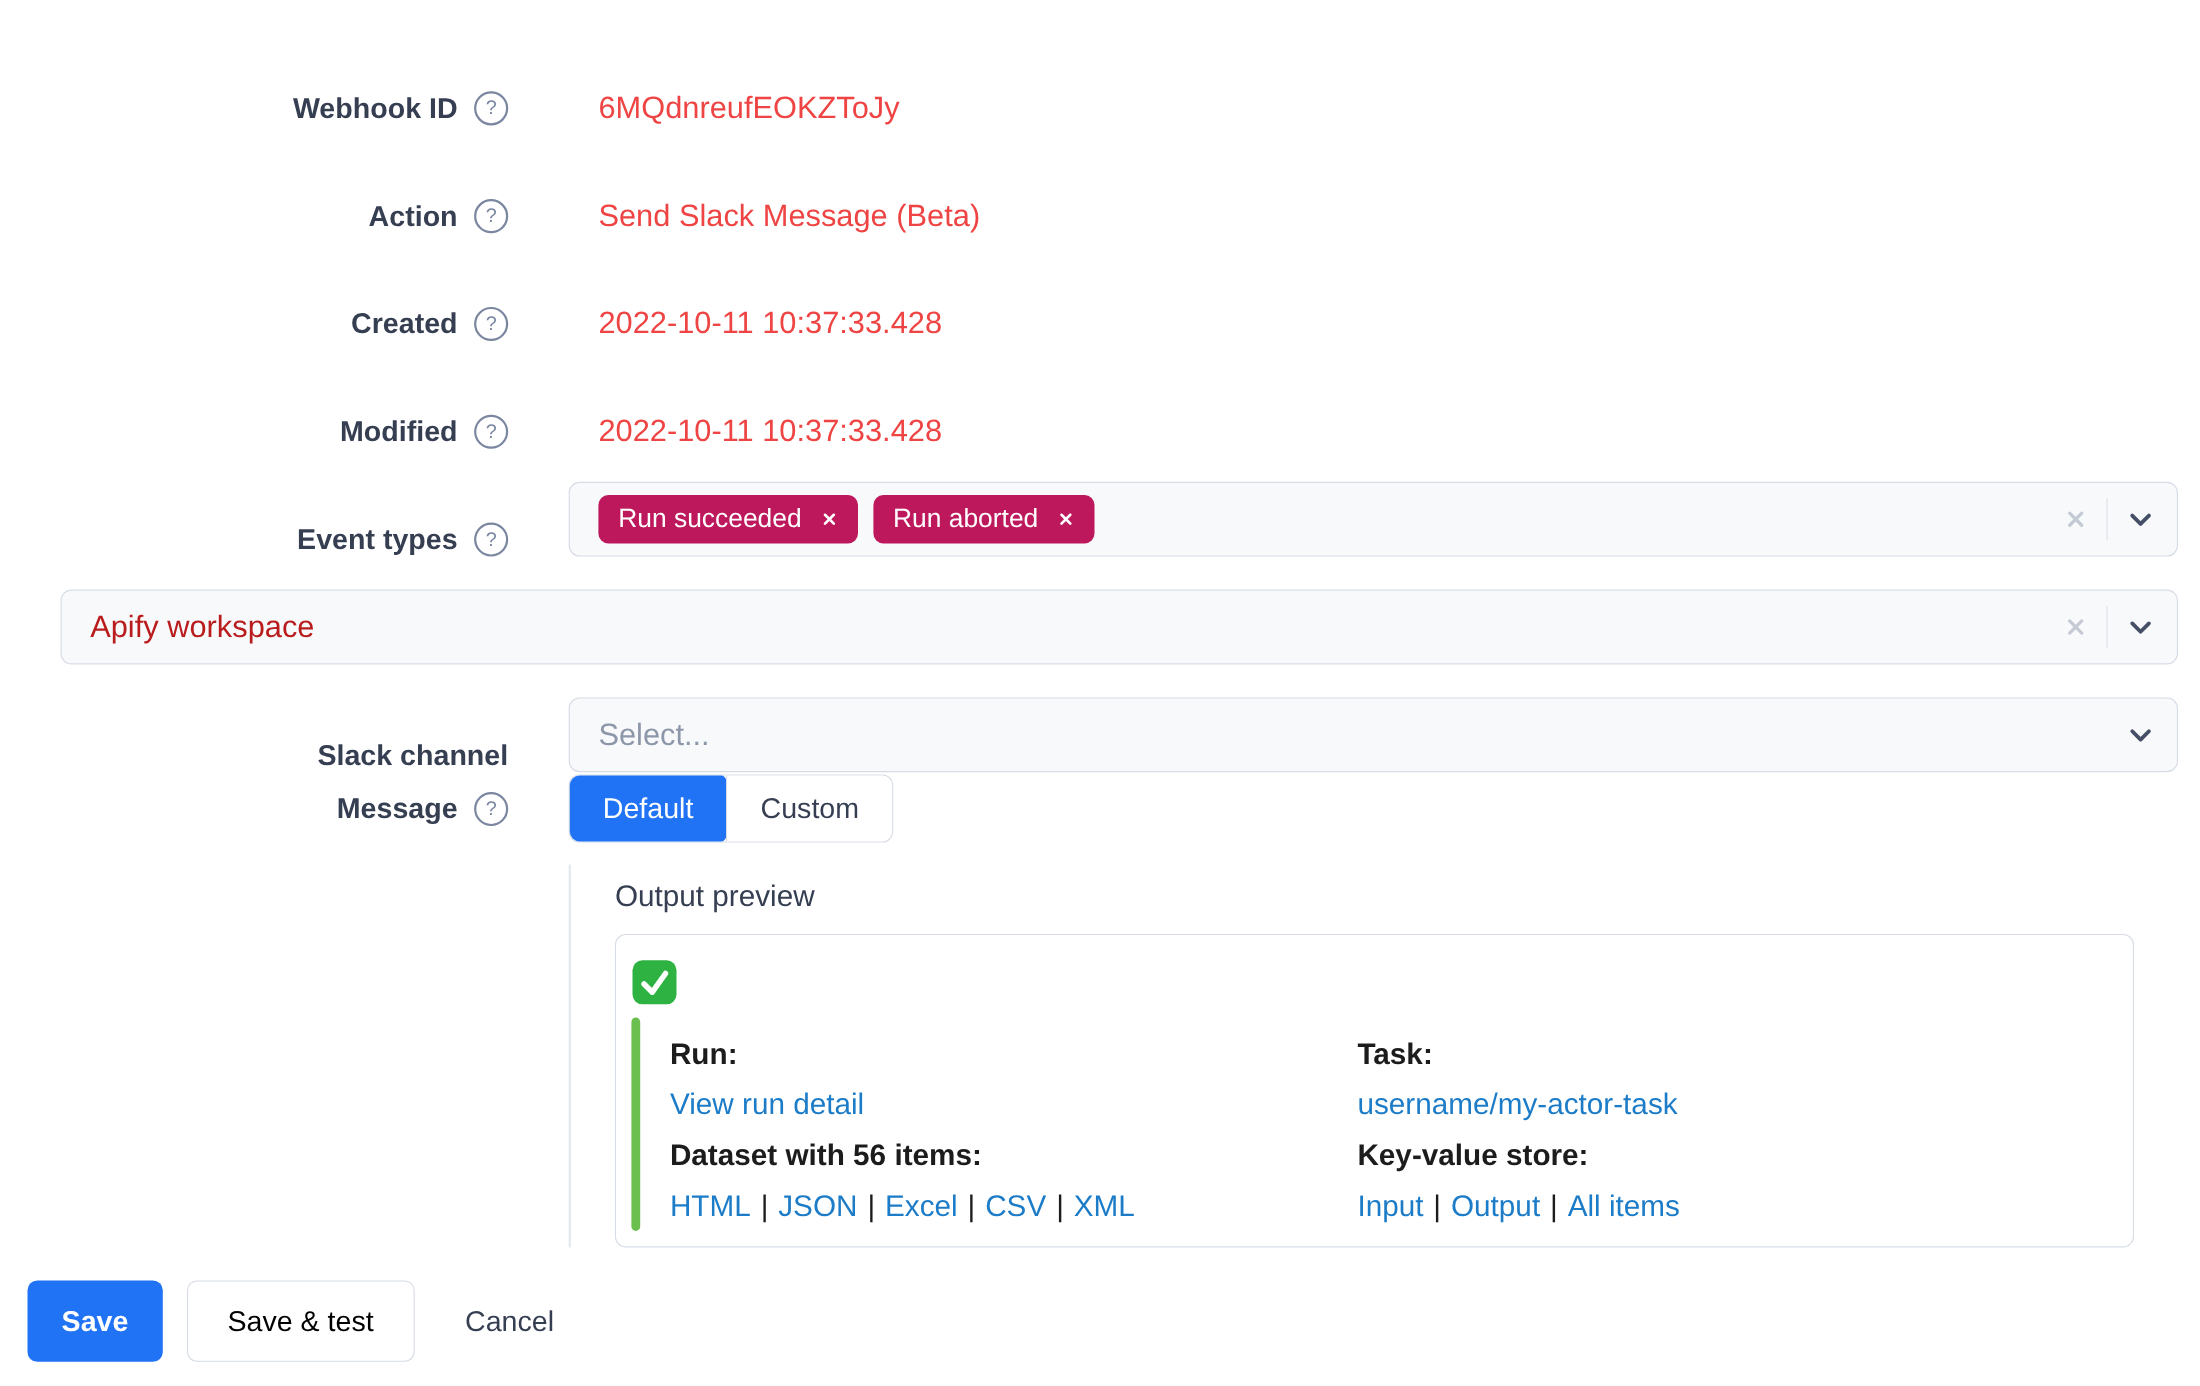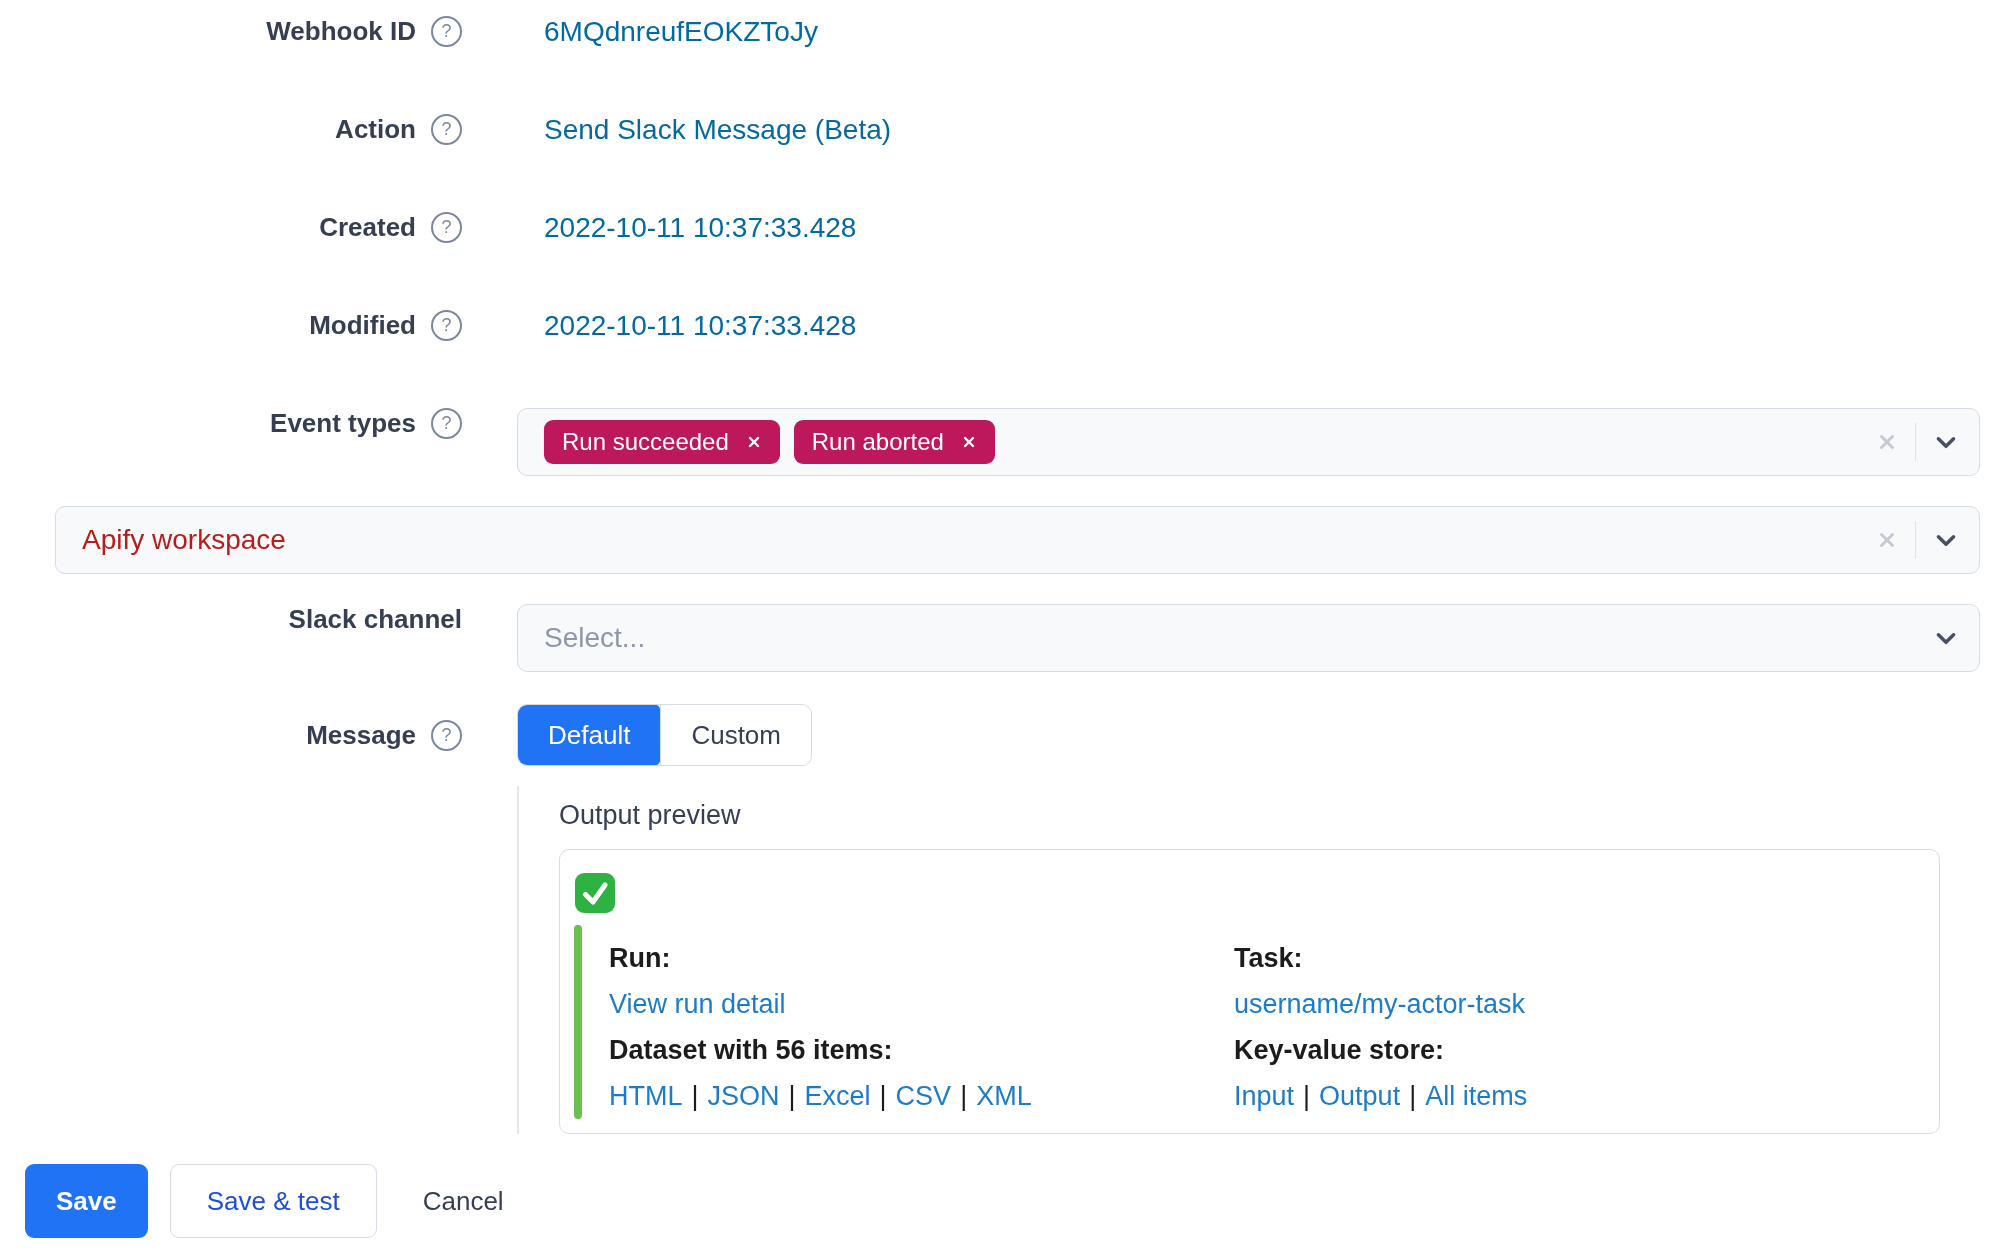--- a/index.html
+++ b/index.html
@@ -2,28 +2,28 @@
 <html><head>
 <meta charset="utf-8">
 <style>
   * { margin:0; padding:0; box-sizing:border-box; }
   html,body { width:2000px; height:1260px; background:#ffffff; overflow:hidden;
     font-family:"Liberation Sans","DejaVu Sans",sans-serif; color:#363e52; }
 
   .page { padding-top:16px; width:2000px; }
 
   
-  .form-row { display:flex; align-items:flex-start; height:98px; }
+  .form-row { display:flex; align-items:flex-end; height:98px; }
   .label-cell { width:462px; display:flex; justify-content:flex-end; align-items:center; gap:15px; flex:none; }
   .field-label { font-size:26px; font-weight:700; color:#363e52; white-space:nowrap; }
   .help-icon { width:31px; height:31px; border:2px solid #7b87a0; border-radius:50%;
     display:flex; align-items:center; justify-content:center;
     font-size:18px; color:#7b87a0; font-weight:400; flex:none; }
   .control-cell { flex:1; margin-left:55px; margin-right:20px; display:flex; align-items:center; }
-  .static-value { font-size:28px; color:#0369a1; padding-left:27px; }
+  .static-value { font-size:28px; color:#ef4444; padding-left:27px; }
 
   
   .select-box { width:100%; height:68px; background:#f8f9fb; border:1.5px solid #d6dbe5;
     border-radius:10px; display:flex; align-items:center; padding:0 20px 0 26px; cursor:pointer; }
   .select-value { font-size:28px; color:#b91c1c; }
   .select-placeholder { font-size:28px; color:#8d97aa; }
   .select-right { margin-left:auto; display:flex; align-items:center; }
   .clear-icon { color:#c4cad4; display:flex; align-items:center; cursor:pointer; }
   .select-sep { width:1.5px; height:38px; background:#dde1e9; margin:0 17px; }
   .chevron-icon { color:#454f66; display:flex; align-items:center; cursor:pointer; }
@@ -60,21 +60,21 @@
   .att-col-right { flex:1; }
   .p-line { height:46px; display:flex; align-items:center; font-size:27px; }
   .p-head { font-weight:700; color:#1d1c1d; }
   .slack-link { color:#1d7cc7; text-decoration:none; cursor:pointer; }
   .sep { color:#1d1c1d; margin:0 9px; }
 
   
   .actions-bar { margin-top:30px; padding-left:25px; display:flex; align-items:center; }
   .btn { height:74px; border-radius:9px; display:flex; align-items:center; font-size:26px; cursor:pointer; }
   .btn-primary { background:#2173f5; color:#ffffff; font-weight:700; padding:0 31px; border:none;text-align:right; }
-  .btn-secondary { background:#ffffff; color:#1d4ed8; border:1.5px solid #d6dbe5; padding:0 36px; margin-left:22px; }
+  .btn-secondary { background:#ffffff; color:#000000; border:1.5px solid #d6dbe5; padding:0 36px; margin-left:22px; }
   .btn-text { background:transparent; border:none; color:#363e52; padding:0; margin-left:46px; }
 </style>
 </head>
 <body>
 
 <div class="page">
 
   <div class="form-row">
     <div class="label-cell">
       <span class="field-label">Webhook ID</span>

